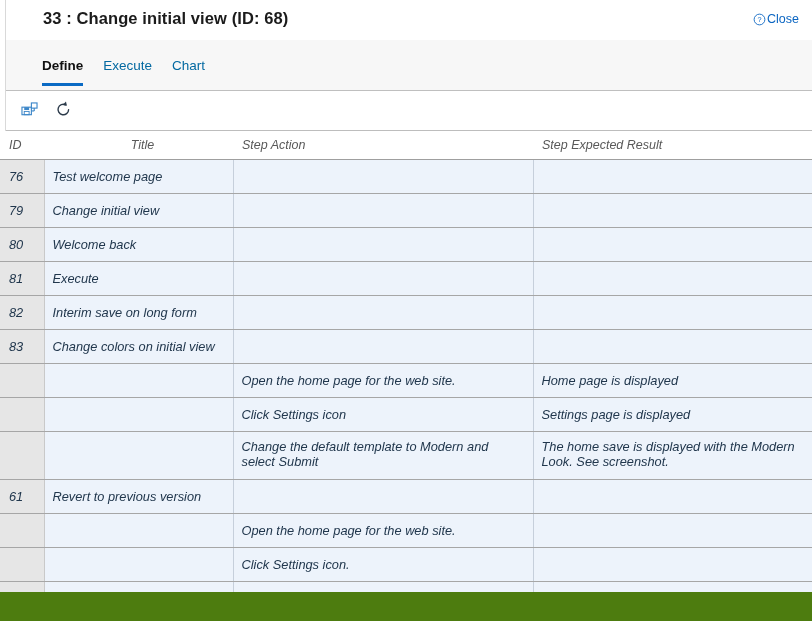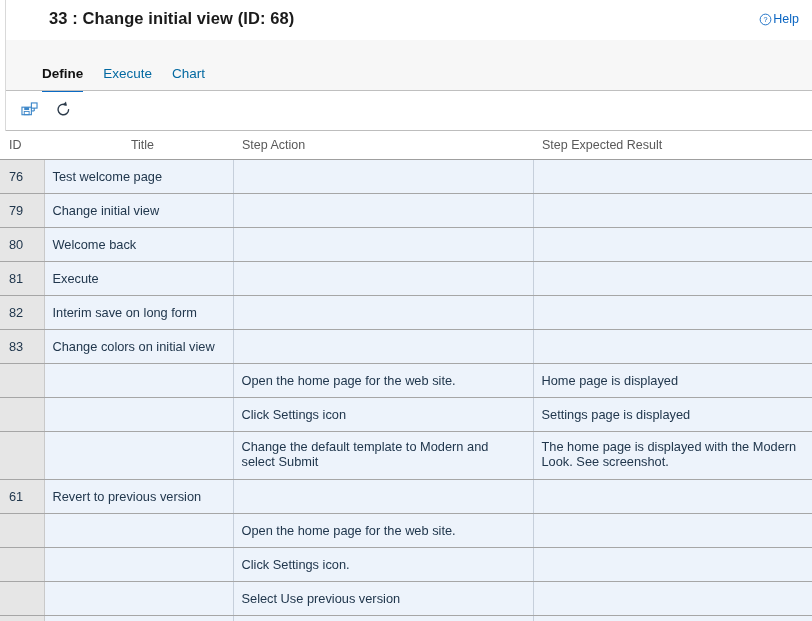--- a/index.html
+++ b/index.html
@@ -20,21 +20,21 @@
   
   .left-rule {
     position: absolute;
     left: 5px; top: 0; width: 1px; height: 131px;
     background: #d9d9d9;
   }
 
   
   .header {
     position: absolute;
-    left: 18px; top: 0; right: 0; height: 40px;
+    left: 12px; top: 0; right: 0; height: 40px;
     background: #ffffff;
   }
   .page-title {
     position: absolute;
     left: 31px; top: 9px;
     font-size: 16.5px;
     font-weight: bold;
     color: #1b1b1b;
     letter-spacing: 0.1px;
     white-space: nowrap;
@@ -57,21 +57,21 @@
 
   
   .tabbar {
     position: absolute;
     left: 6px; top: 40px; right: 0; height: 51px;
     background: #f7f7f7;
     border-bottom: 1px solid #bfbfbf;
   }
   .tabs {
     position: absolute;
-    left: 30px; top: 8px; height: 51px;
+    left: 30px; top: 0; height: 51px;
     display: flex; align-items: flex-start;
   }
   .tab {
     position: relative;
     padding: 18px 10px 0 10px;
     height: 51px;
     font-size: 13.5px;
     color: #0369a1;
     cursor: pointer;
     white-space: nowrap;
@@ -123,20 +123,21 @@
     padding: 0;
   }
   .tool-btn:first-child { margin-left: 9px; }
 
   
   .grid {
     position: absolute;
     left: 0; top: 131px; right: 0; bottom: 0;
     background: #4d7c0f;
     overflow: hidden;
+    font-style: italic;
   }
   table.grid-table {
     width: 812px;
     border-collapse: collapse;
     table-layout: fixed;
   }
   table.grid-table th {
     height: 28px;
     background: #ffffff;
     color: #595959;
@@ -185,21 +186,21 @@
   <div class="header">
     <div class="page-title">33 : Change initial view (ID: 68)</div>
 
     <a class="help-link">
       <span class="help-icon">
         <svg width="13" height="13" viewBox="0 0 16 16">
           <circle cx="8" cy="8" r="6.6" fill="none" stroke="#0a65c2" stroke-width="1.1"></circle>
           <text x="8" y="11.4" font-family="Liberation Sans, sans-serif" font-size="9" fill="#0a65c2" text-anchor="middle">?</text>
         </svg>
       </span>
-      <span>Help</span>
+      <span>Close</span>
     </a>
   </div>
 
   <div class="tabbar">
     <div class="tabs">
       <div class="tab active">Define</div>
       <div class="tab">Execute</div>
       <div class="tab">Chart</div>
     </div>
     <button class="close-grid-btn">Close Grid</button>
@@ -290,44 +291,38 @@
           <tr>
             <td class="cell-id"></td>
             <td></td>
             <td>Click Settings icon</td>
             <td class="cell-last">Settings page is displayed</td>
           </tr>
           <tr class="tall">
             <td class="cell-id"></td>
             <td></td>
             <td>Change the default template to Modern and select Submit</td>
-            <td class="cell-last">The home page is displayed with the Modern Look. See screenshot.</td>
+            <td class="cell-last">The home save is displayed with the Modern Look. See screenshot.</td>
           </tr>
           <tr>
             <td class="cell-id">61</td>
             <td>Revert to previous version</td>
             <td></td>
             <td class="cell-last"></td>
           </tr>
           <tr>
             <td class="cell-id"></td>
             <td></td>
             <td>Open the home page for the web site.</td>
             <td class="cell-last"></td>
           </tr>
           <tr>
             <td class="cell-id"></td>
             <td></td>
             <td>Click Settings icon.</td>
-            <td class="cell-last"></td>
-          </tr>
-          <tr>
-            <td class="cell-id"></td>
-            <td></td>
-            <td>Select Use previous version</td>
             <td class="cell-last"></td>
           </tr>
           <tr class="partial">
             <td class="cell-id"></td>
             <td></td>
             <td></td>
             <td class="cell-last"></td>
           </tr>
         </tbody>
     </table>

